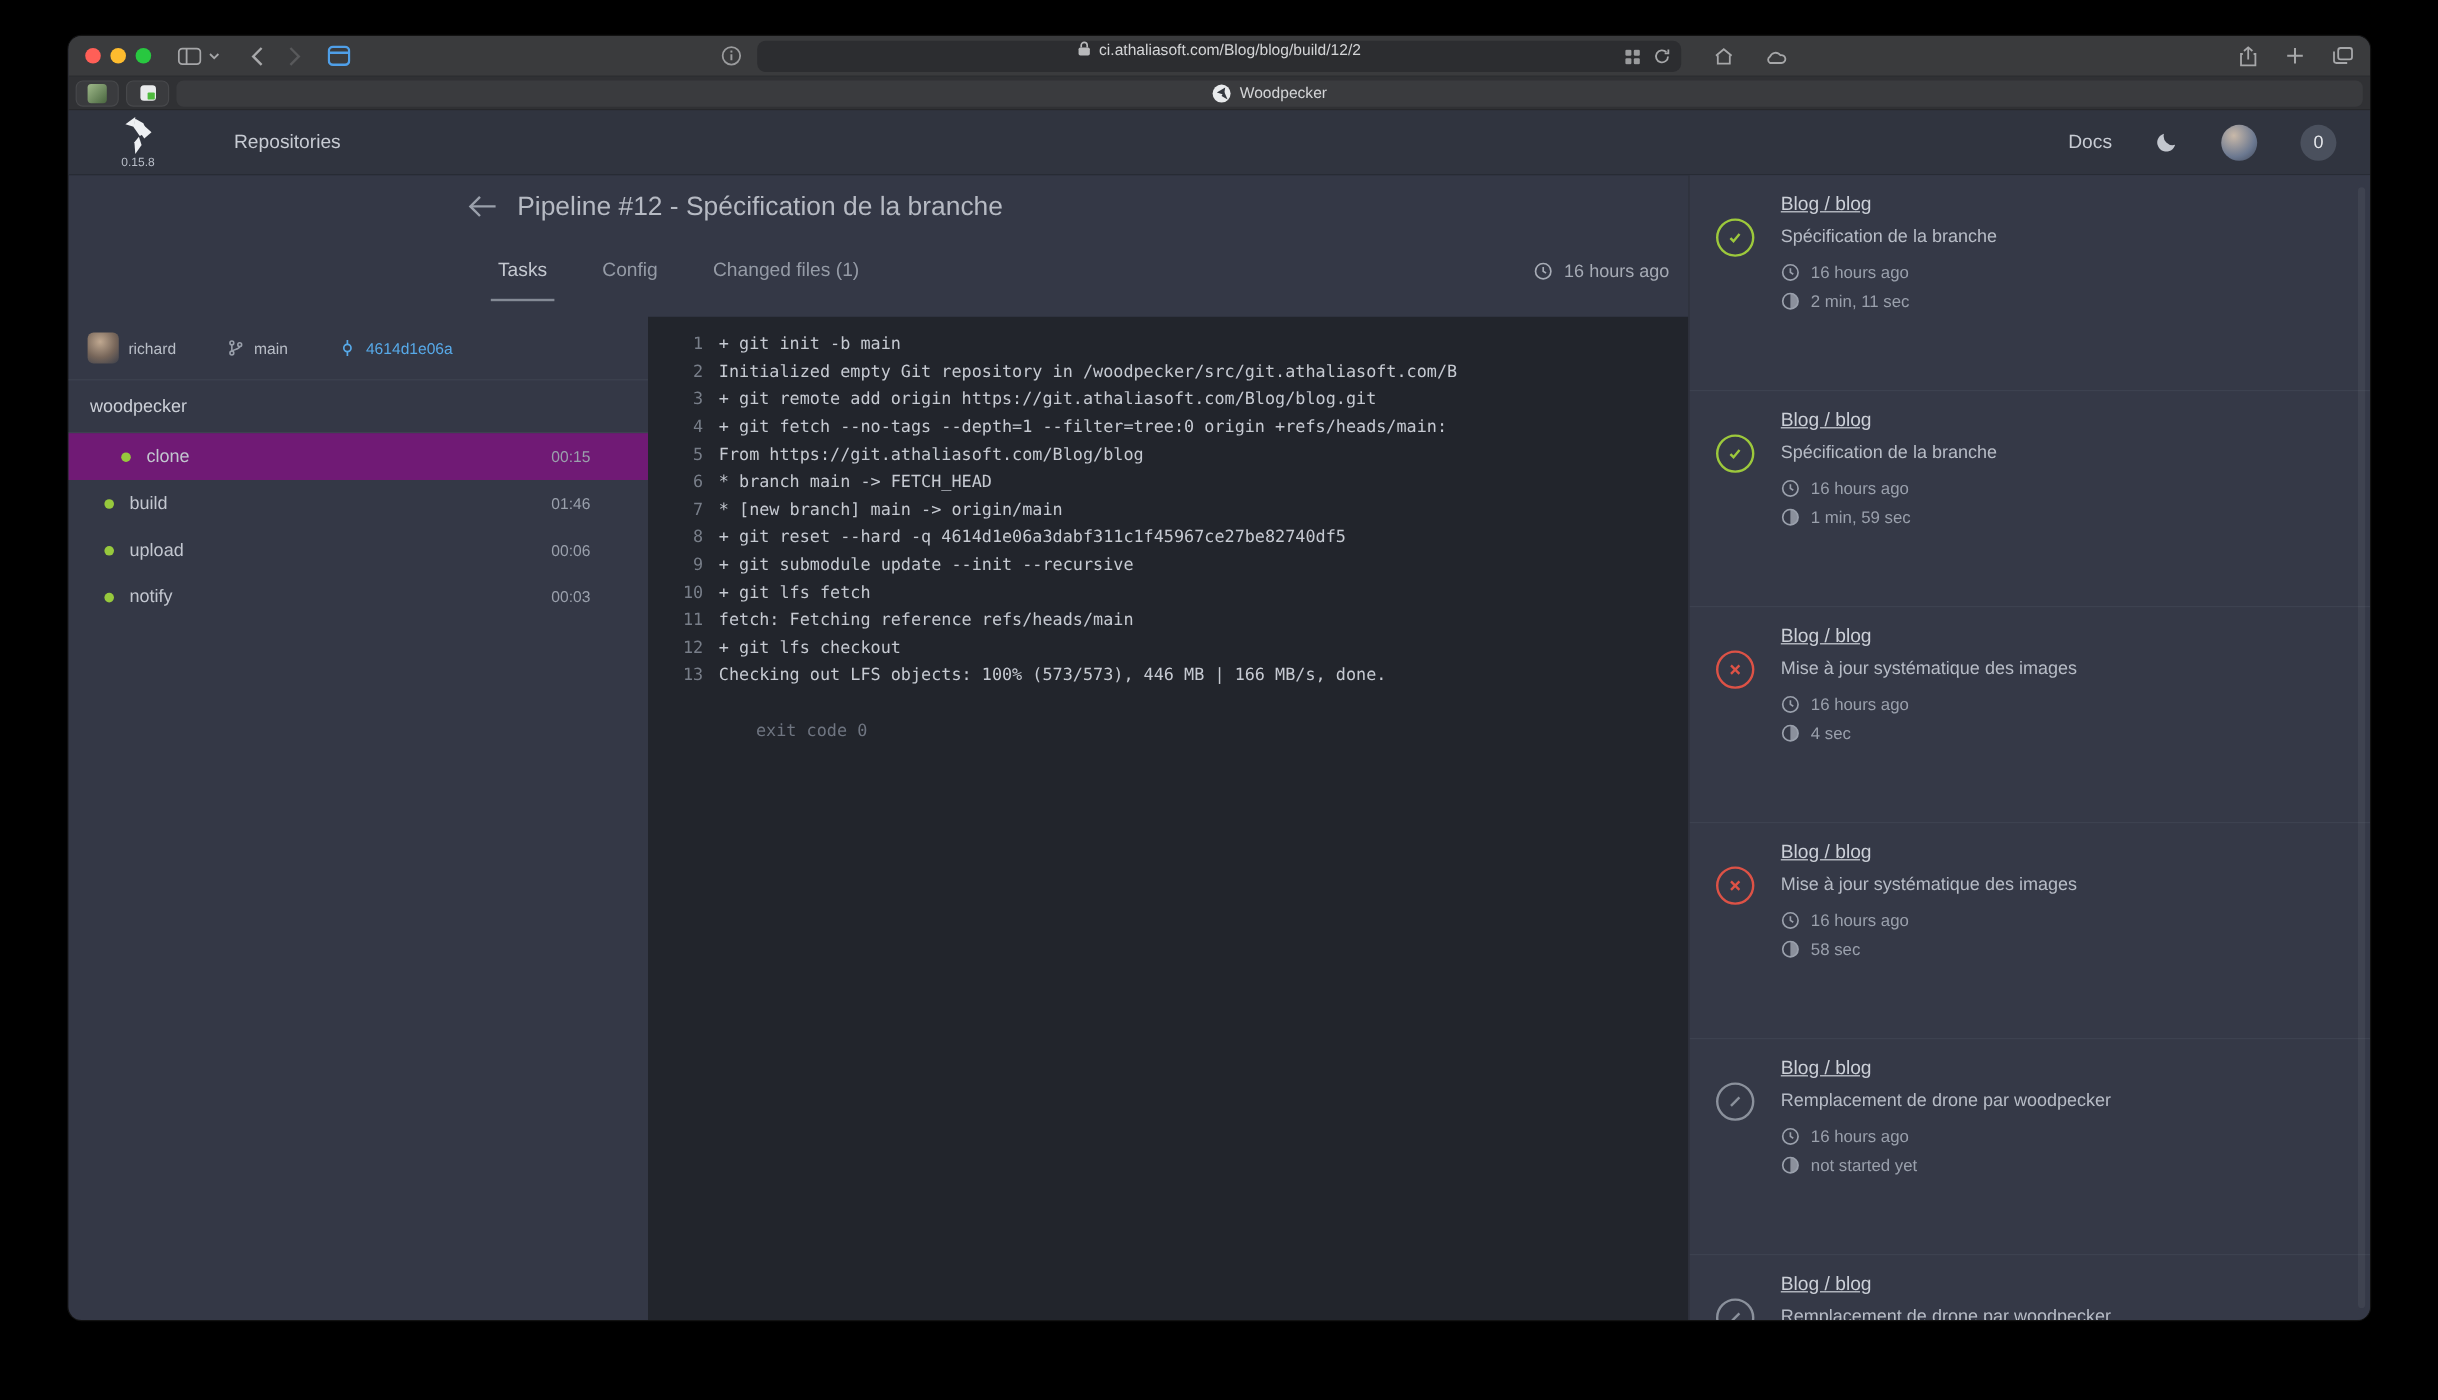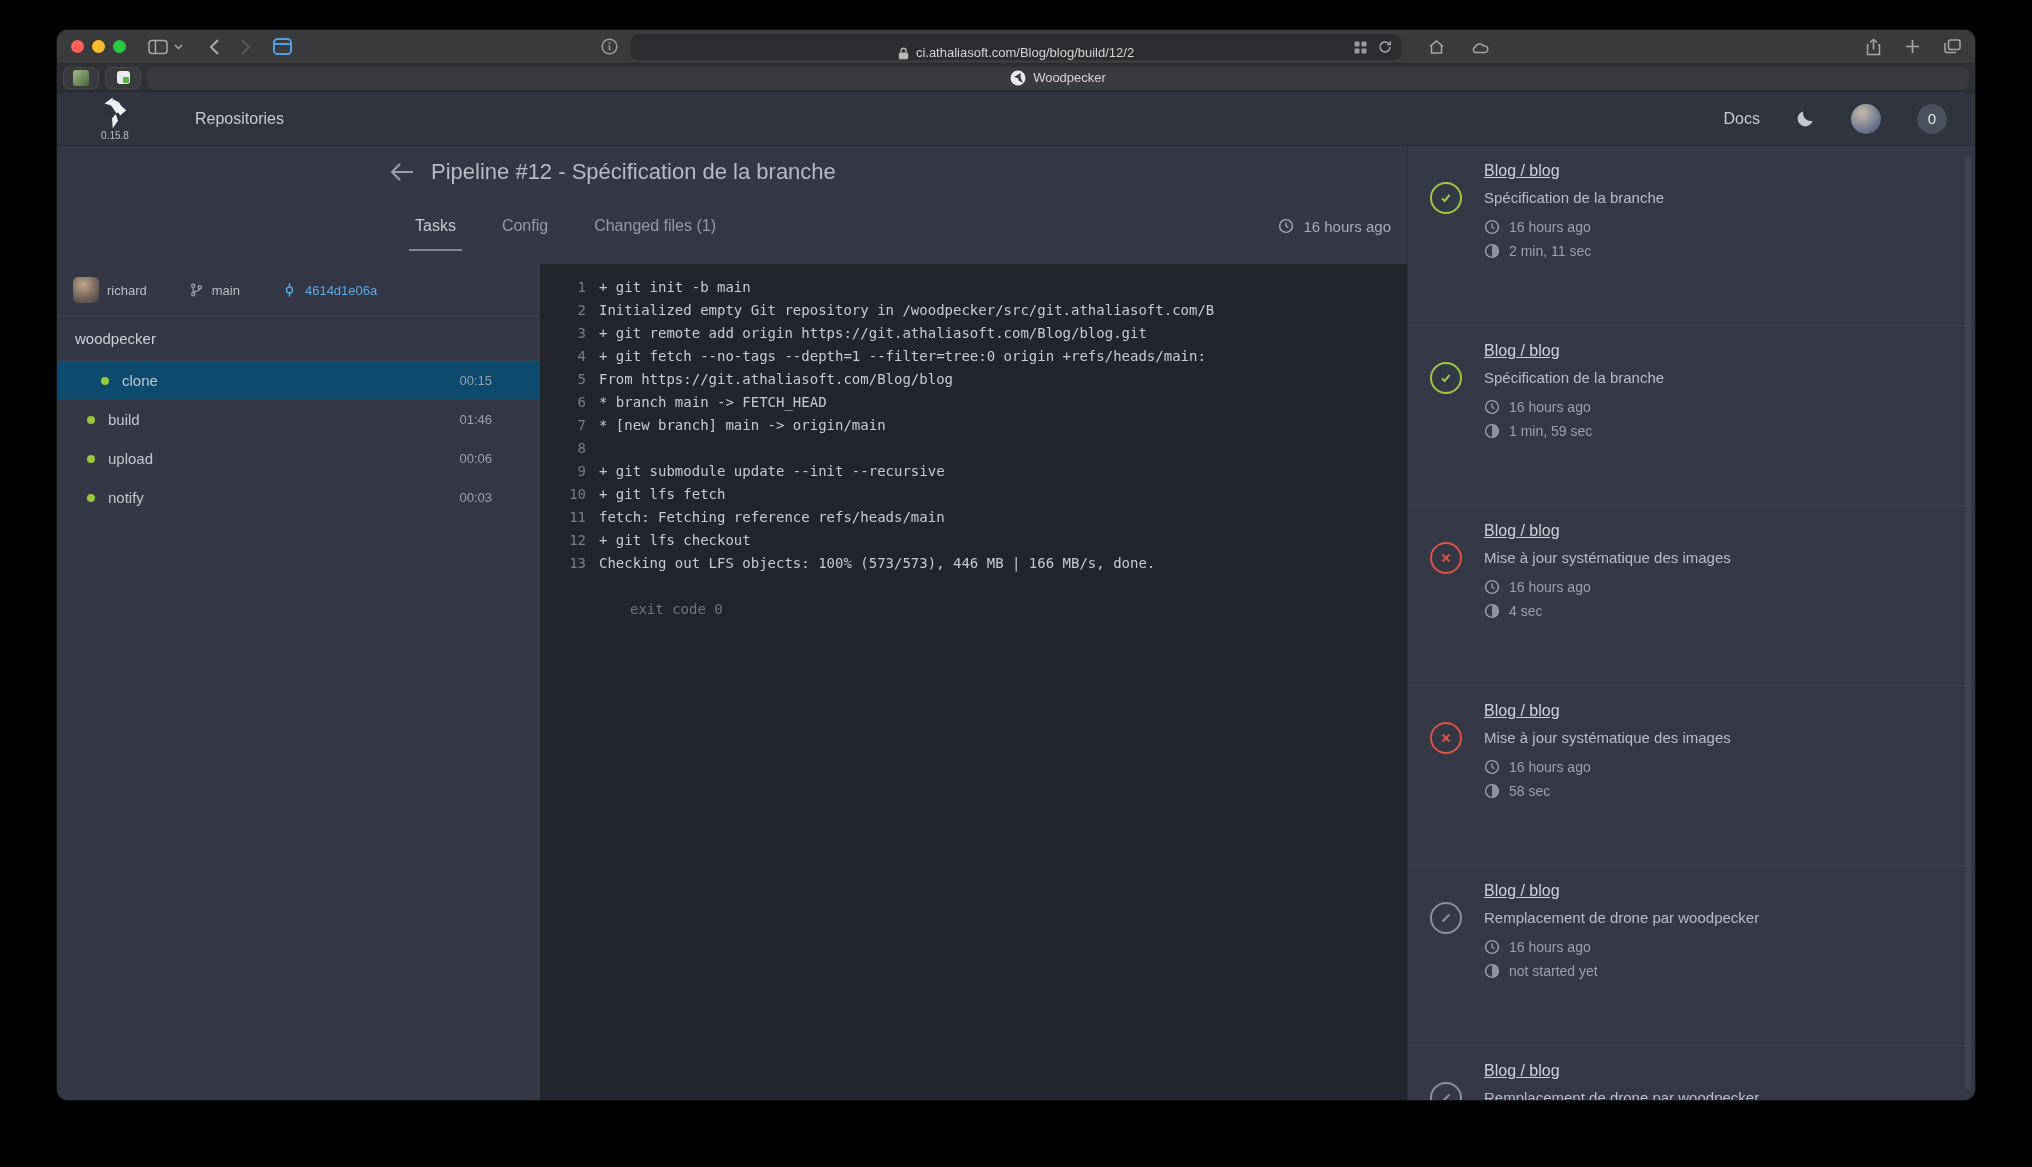--- a/index.html
+++ b/index.html
@@ -10,21 +10,21 @@
   .window{position:absolute;left:57px;top:30px;width:1918px;height:1070px;border-radius:11px;
     overflow:hidden;background:#343846;box-shadow:0 0 0 1px rgba(255,255,255,.07),0 30px 70px rgba(0,0,0,.65);}
 
   
   .sf-toolbar{position:relative;height:34px;background:#3a3b3d;display:flex;align-items:center;
     padding:0 14px;border-bottom:1px solid #2b2c2e;}
   .tl{width:13px;height:13px;border-radius:50%;margin-right:8px;flex:none;}
   .tl-red{background:#ff5f57;}.tl-yellow{background:#febc2e;}.tl-green{background:#28c840;}
   .sf-btn{display:flex;align-items:center;justify-content:center;margin-left:14px;flex:none;}
   .addr-field{position:absolute;left:50%;top:4px;transform:translateX(-50%);width:770px;height:26px;
-    background:#2c2d30;border-radius:7px;display:flex;align-items:flex-end;justify-content:center;gap:7px;
+    background:#2c2d30;border-radius:7px;display:flex;align-items:flex-start;justify-content:center;gap:7px;
     color:#d3d4d6;font-size:13px;}
   .addr-right{position:absolute;right:9px;top:6px;display:flex;gap:11px;align-items:center;}
   .addr-out-left{position:absolute;left:calc(50% - 415px);top:8px;}
   .addr-out-r1{position:absolute;left:calc(50% + 412px);top:9px;}
   .addr-out-r2{position:absolute;left:calc(50% + 454px);top:10px;}
   .sf-right{margin-left:auto;display:flex;align-items:center;gap:24px;}
 
   
   .sf-tabstrip{height:28px;background:#303134;border-bottom:1px solid #26272a;display:flex;
     align-items:center;padding:0 6px;gap:6px;}
@@ -63,21 +63,21 @@
   
   .steps{width:483px;flex:none;}
   .meta-row{height:53px;border-bottom:1px solid #3d4250;display:flex;align-items:center;padding:0 16px;gap:42px;}
   .meta-item{display:flex;align-items:center;gap:8px;font-size:13px;color:#b9bec7;white-space:nowrap;}
   .mini-avatar{width:26px;height:26px;border-radius:5px;flex:none;
     background:radial-gradient(circle at 40% 30%,#c0a890,#77665a 55%,#3a3e4a);}
   .commit-link{color:#57a9e8;}
   .wf-label{height:44px;display:flex;align-items:center;padding:0 18px;color:#ccd0d8;font-size:15px;
     border-bottom:1px solid #3d4250;}
   .step-row{height:39px;display:flex;align-items:center;padding:0 48px 0 30px;gap:13px;font-size:15px;color:#c2c6cf;}
-  .step-row.active{background:#0c4a6e;padding-left:44px;}
+  .step-row.active{background:#701a75;padding-left:44px;}
   .step-dot{width:8px;height:8px;border-radius:50%;background:#97c93d;flex:none;}
   .step-dur{margin-left:auto;color:#9aa0ac;font-size:13px;}
 
   
   .log{flex:1;background:#22252c;padding:12px 0 0;font-family:"DejaVu Sans Mono","Liberation Mono",monospace;
     font-size:14px;color:#c6cad2;overflow:hidden;min-width:0;}
   .log-line{display:flex;line-height:23px;}
   .ln{width:46px;text-align:right;color:#787e89;flex:none;}
   .lt{margin-left:13px;white-space:pre;overflow:hidden;}
   .log-exit{margin-top:23px;padding-left:90px;color:#6f7581;line-height:23px;}
@@ -361,20 +361,21 @@
           <div class="log-line">
               <span class="ln">6</span>
               <span class="lt">* branch main -&gt; FETCH_HEAD</span>
             </div>
           <div class="log-line">
               <span class="ln">7</span>
               <span class="lt">* [new branch] main -&gt; origin/main</span>
             </div>
           <div class="log-line">
               <span class="ln">8</span>
+              <span class="lt">+ git reset --hard -q 4614d1e06a3dabf311c1f45967ce27be82740df5</span>
             </div>
           <div class="log-line">
               <span class="ln">9</span>
               <span class="lt">+ git submodule update --init --recursive</span>
             </div>
           <div class="log-line">
               <span class="ln">10</span>
               <span class="lt">+ git lfs fetch</span>
             </div>
           <div class="log-line">

